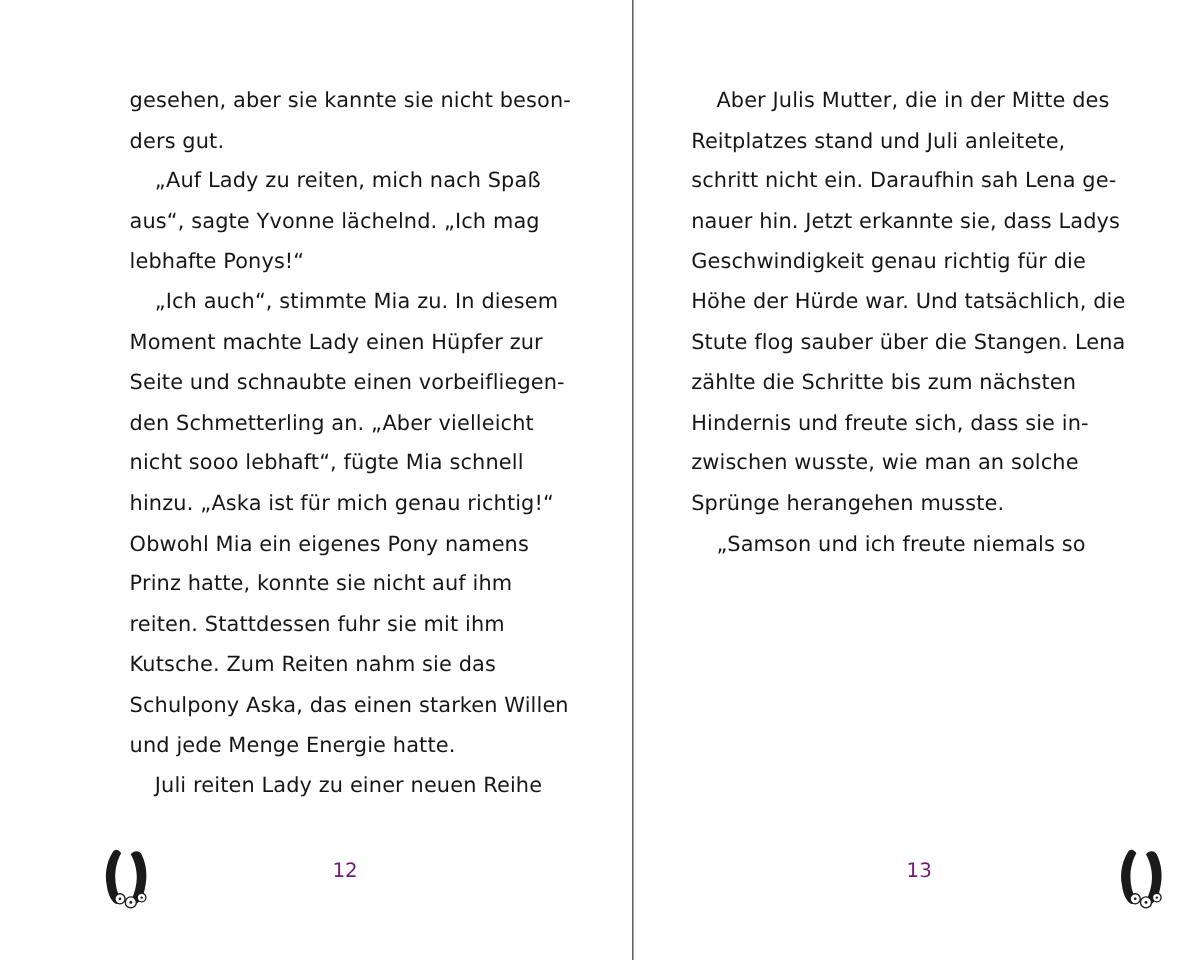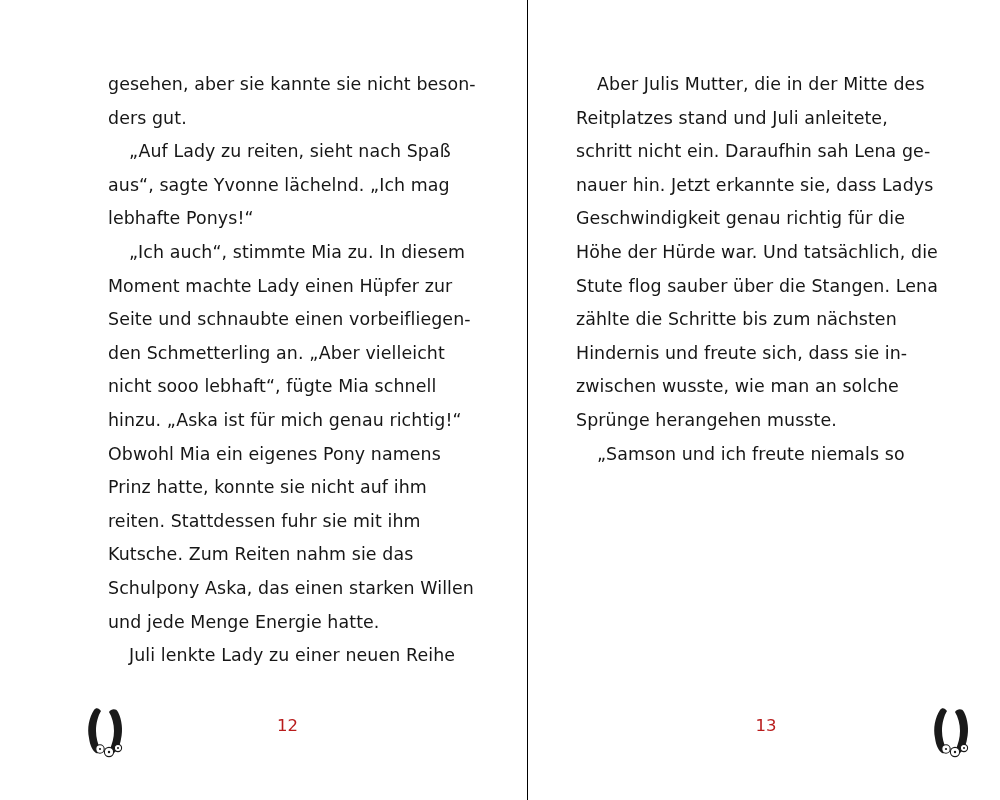--- a/index.html
+++ b/index.html
@@ -70,21 +70,21 @@
     bottom: 46px;
     height: 50px;
   }
   .folio {
     position: absolute;
     left: 0;
     right: 0;
     top: 12px;
     text-align: center;
     font-size: 16.5px;
-    color: #b91c1c;
+    color: #701a75;
   }
   .page-left .folio {
     left: 20px;
   }
   .page-right .folio {
     right: 24px;
   }
   .horseshoe {
     position: absolute;
     bottom: -4px;
@@ -105,23 +105,23 @@
 </style>
 </head>
 <body>
 
 <div class="book-spread">
 
   <div class="page page-left">
     <div class="page-inner">
       <div class="text-column">
         <p class="para">gesehen, aber sie kannte sie nicht beson-ders gut.</p>
-        <p class="para indented">„Auf Lady zu reiten, sieht nach Spaß aus“, sagte Yvonne lächelnd. „Ich mag lebhafte Ponys!“</p>
+        <p class="para indented">„Auf Lady zu reiten, mich nach Spaß aus“, sagte Yvonne lächelnd. „Ich mag lebhafte Ponys!“</p>
         <p class="para indented">„Ich auch“, stimmte Mia zu. In diesem Moment machte Lady einen Hüpfer zur Seite und schnaubte einen vorbeifliegen-den Schmetterling an. „Aber vielleicht nicht sooo lebhaft“, fügte Mia schnell hinzu. „Aska ist für mich genau richtig!“ Obwohl Mia ein eigenes Pony namens Prinz hatte, konnte sie nicht auf ihm reiten. Stattdessen fuhr sie mit ihm Kutsche. Zum Reiten nahm sie das Schulpony Aska, das einen starken Willen und jede Menge Energie hatte.</p>
-        <p class="para indented">Juli lenkte Lady zu einer neuen Reihe</p>
+        <p class="para indented">Juli reiten Lady zu einer neuen Reihe</p>
       </div>
       <div class="footer">
         <div class="folio">12</div>
         <div class="horseshoe">
           <svg viewBox="0 0 54 52" xmlns="http://www.w3.org/2000/svg">
             <path d="M16 4 C11 12, 9 22, 11 32 C12 40, 15 45, 18 47 C21 48, 23 46, 22 43 C20 38, 18 32, 18 25 C18 17, 20 10, 23 5 C21 2, 18 1, 16 4 Z" fill="#1a1a1a"></path>
             <path d="M40 6 C44 14, 45 24, 43 33 C42 40, 39 45, 36 47 C33 48, 31 46, 32 43 C34 38, 36 32, 36 25 C36 18, 34 11, 31 6 C33 3, 38 2, 40 6 Z" fill="#1a1a1a"></path>
             <circle cx="22" cy="43" r="4.2" fill="#ffffff" stroke="#1a1a1a" stroke-width="1.1"></circle>
             <circle cx="31" cy="46" r="4.6" fill="#ffffff" stroke="#1a1a1a" stroke-width="1.1"></circle>
             <circle cx="40" cy="42" r="3.6" fill="#ffffff" stroke="#1a1a1a" stroke-width="1.1"></circle>

